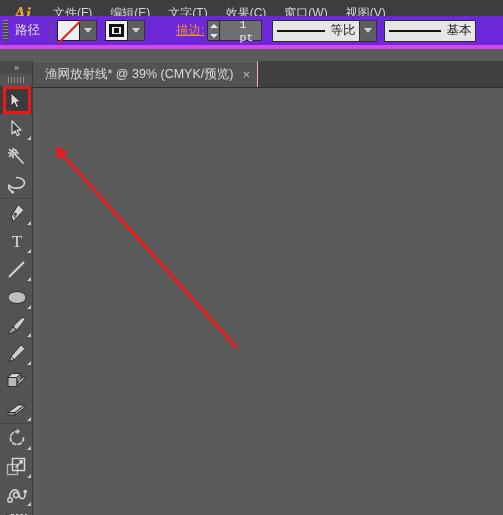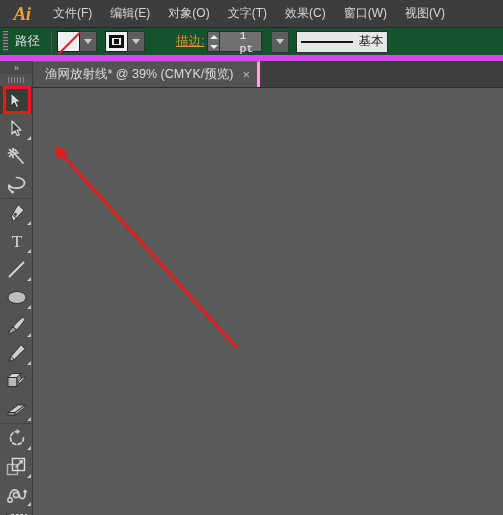--- a/index.html
+++ b/index.html
@@ -35,25 +35,25 @@
   .menu-item {
     padding: 0 9px; height: 28px;
     display: flex; align-items: center;
     color: #d6d6d6; font-size: 12px;
     white-space: nowrap;
     cursor: default;
   }
 
   
   .controlbar {
-    position: absolute; left: 0; top: 28px;
+    position: absolute; left: 0; top: 16px;
     width: 503px; height: 33px;
-    background: #14532d;
-    display: flex; align-items: center;
-    border-bottom: 6px solid #d946ef;
+    background: #6d28d9;
+    display: flex; align-items: center;
+    border-bottom: 4px solid #d946ef;
   }
   .grip {
     width: 11px; height: 33px;
     display: flex; align-items: center; justify-content: center;
   }
   .grip span {
     display: block; width: 5px; height: 21px;
     background: repeating-linear-gradient(
       to bottom, #8d8d8d 0px, #8d8d8d 1px, #474747 1px, #474747 3px);
   }
@@ -186,21 +186,21 @@
     width: 470px; height: 27px;
     background: #3f3f3f;
     display: flex; align-items: flex-end;
     border-bottom: 1px solid #2e2e2e;
   }
   .doc-tab {
     height: 26px;
     background: #535353;
     display: flex; align-items: center;
     padding: 0 7px 0 12px;
-    border-right: 3px solid #f9a8d4;
+    border-right: 1px solid #f9a8d4;
     border-top: 1px solid #636363;
     color: #dcdcdc; font-size: 12.5px;
     white-space: nowrap;
   }
   .tab-close {
     margin-left: 9px;
     color: #bdbdbd; font-size: 13px;
     line-height: 1;
     cursor: default;
   }
@@ -271,21 +271,20 @@
 </style>
 </head>
 <body>
 
 <div id="app">
 
   <div class="menubar">
     <div class="ai-logo">Ai</div>
     <div class="menu-item">文件(F)</div>
     <div class="menu-item">编辑(E)</div>
-    <div class="menu-item">对象(O)</div>
     <div class="menu-item">文字(T)</div>
     <div class="menu-item">效果(C)</div>
     <div class="menu-item">窗口(W)</div>
     <div class="menu-item">视图(V)</div>
   </div>
 
   <div class="controlbar">
     <div class="grip">
         <span></span>
       </div>
@@ -316,20 +315,24 @@
 
     <div class="spinner">
       <div class="spin-up"></div>
       <div class="spin-dn"></div>
     </div>
     <div class="num-field">1 pt</div>
 
     <div style="width:10px"></div>
 
     <div class="profile-drop">
+      <div class="profile-box">
+        <span class="profile-line"></span>
+        <span class="profile-text">等比</span>
+      </div>
       <div class="profile-caret">
         <span class="caret"></span>
       </div>
     </div>
 
     <div style="width:7px"></div>
 
     <div class="profile-drop">
       <div class="profile-box" style="min-width:92px">
         <span class="profile-line"></span>

